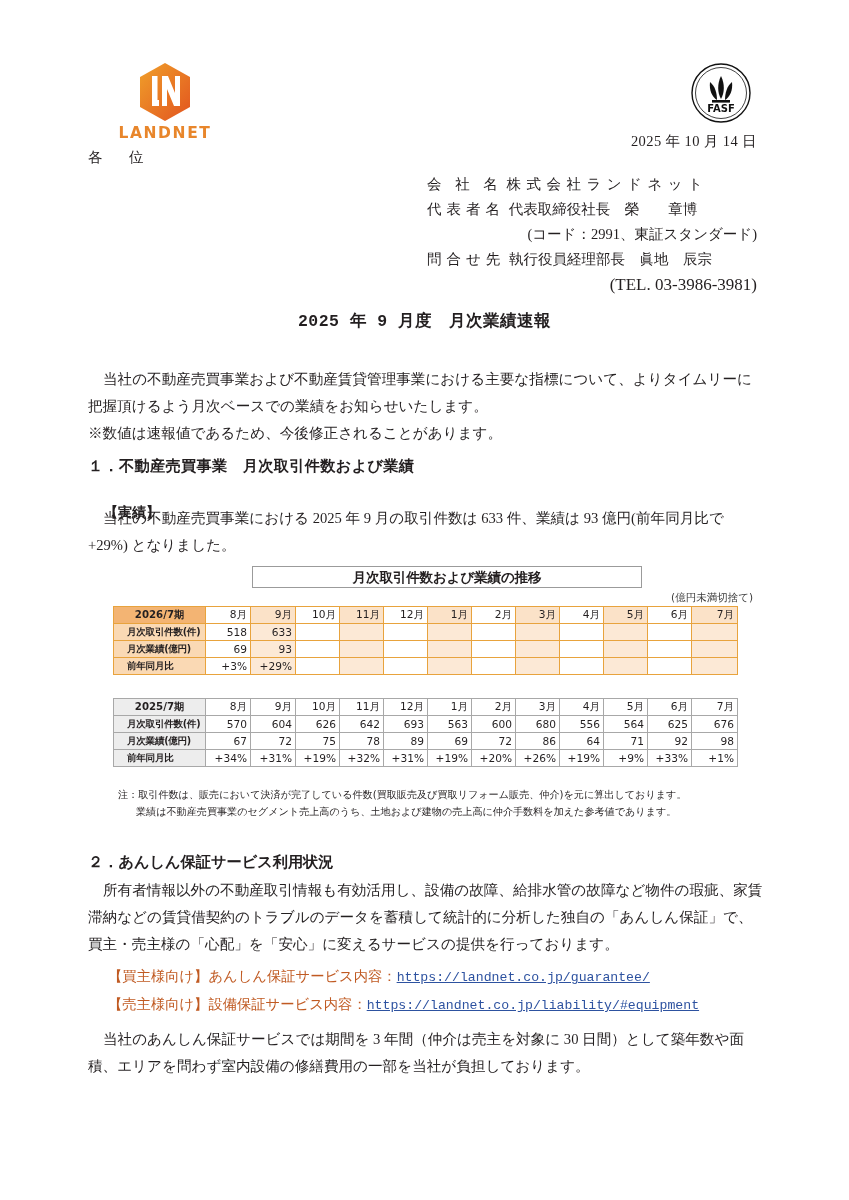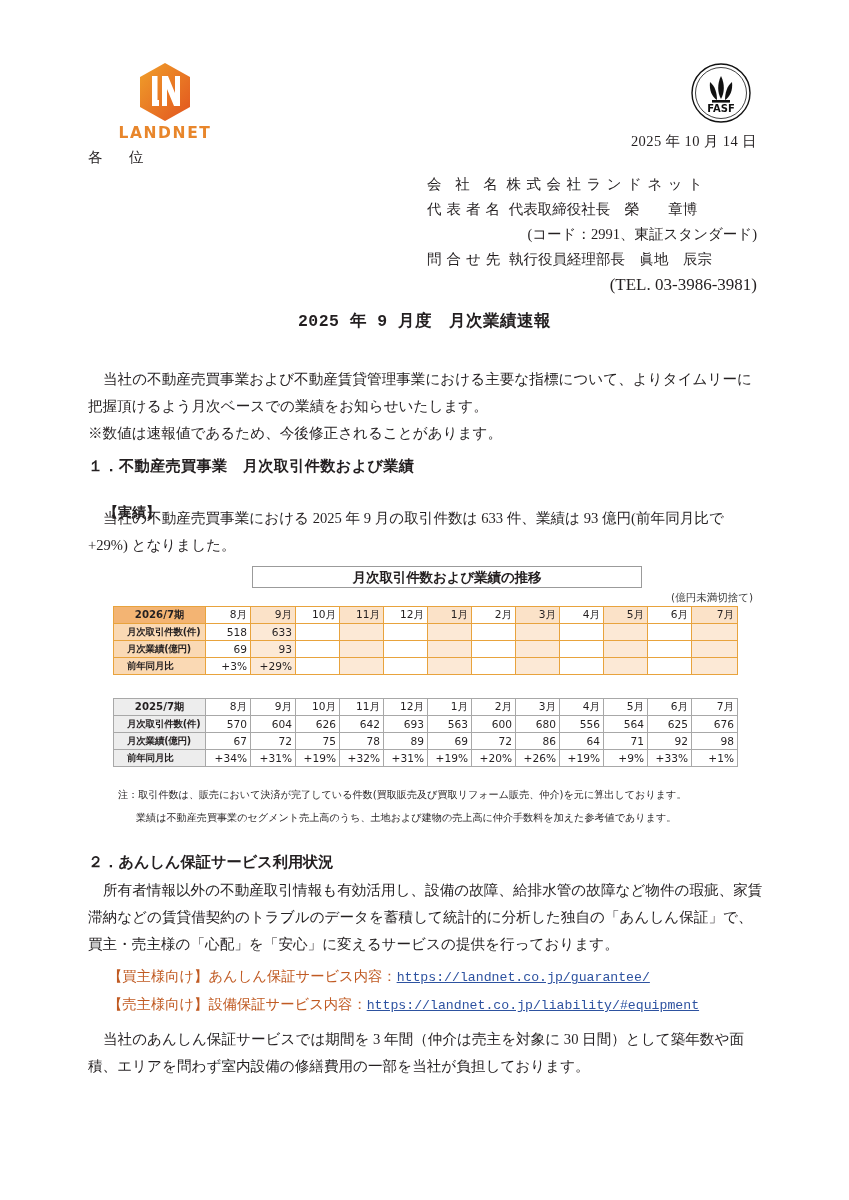--- a/index.html
+++ b/index.html
@@ -227,21 +227,21 @@
   .tbl-note {
     position: absolute;
     top: 786px;
     left: 118px;
     width: 640px;
     font-size: 10.1px;
     font-family: "DejaVu Sans", sans-serif;
     line-height: 17px;
     color: #231f20;
   }
-  .tbl-note .n2 { display: block; padding-left: 18px; margin-top: 6px; }
+  .tbl-note .n2 { display: block; padding-left: 18px; }
 
   
   .sec2-head {
     position: absolute;
     top: 852px;
     left: 88px;
     font-size: 15.2px;
     font-weight: bold;
   }
   .sec2-body {

